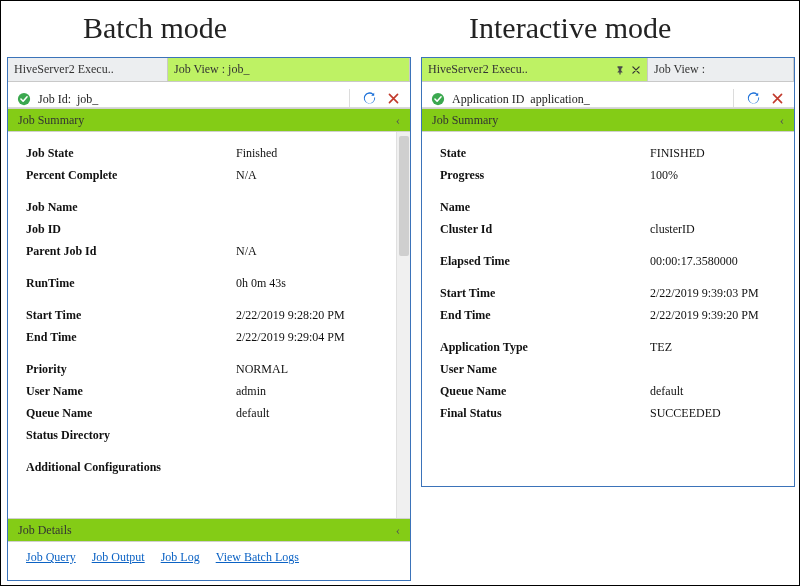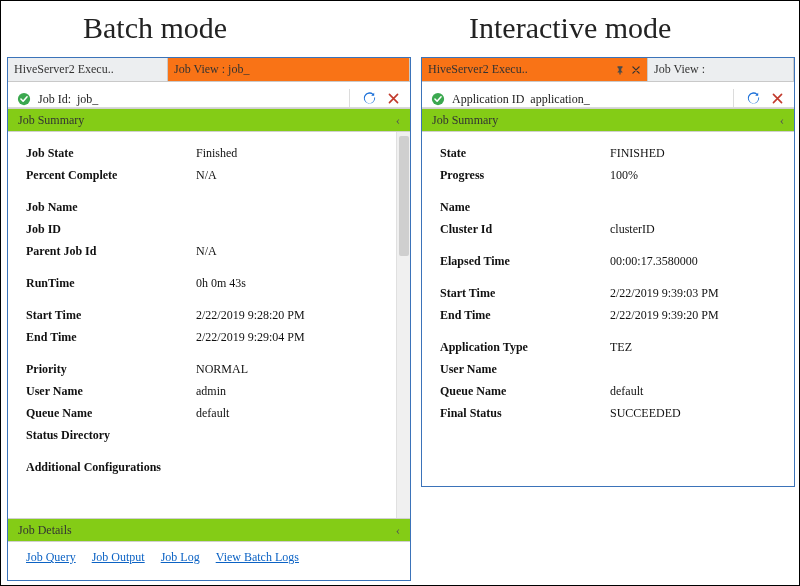--- a/index.html
+++ b/index.html
@@ -40,21 +40,21 @@
   .tab {
     display: flex;
     align-items: center;
     padding: 8px 6px;
     border-right: 1px solid #c9c9c9;
     height: 100%;
     white-space: nowrap;
     overflow: hidden;
   }
   .tab.active {
-    background: #f97316;
+    background: #bef264;
   }
   .tab.inactive { background: #eceef0; }
   .tab .pin, .tab .x {
     margin-left: 6px;
     display: inline-flex;
     align-items: center;
   }
   .pin svg, .x svg { display:block; }
   
   .toolbar {
@@ -105,21 +105,21 @@
     color: #000;
     overflow-y: auto;
   }
   .row {
     display:flex;
     min-height: 22px;
     align-items: center;
   }
   .row.gap { margin-top: 10px; }
   .row .k { width: 170px; font-weight: 700; color: #111; }
-  .row .v { flex:1; font-weight: 400; color: #111; }
+  .row .v { flex:1; font-weight: 400; color: #111; margin-left: 40px; }
   
   .links {
     display:flex;
     gap: 16px;
     padding: 8px 10px 4px 18px;
     font-size: 12px;
   }
   .links a {
     color: #0b62c4;
     text-decoration: underline;

